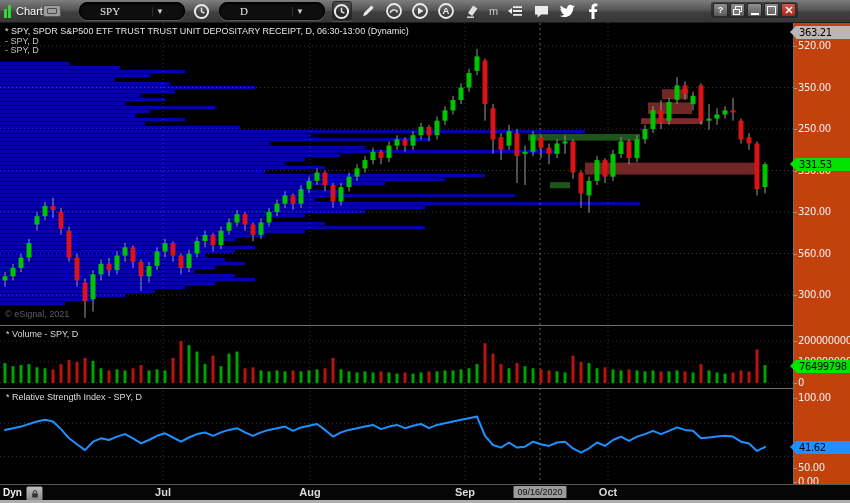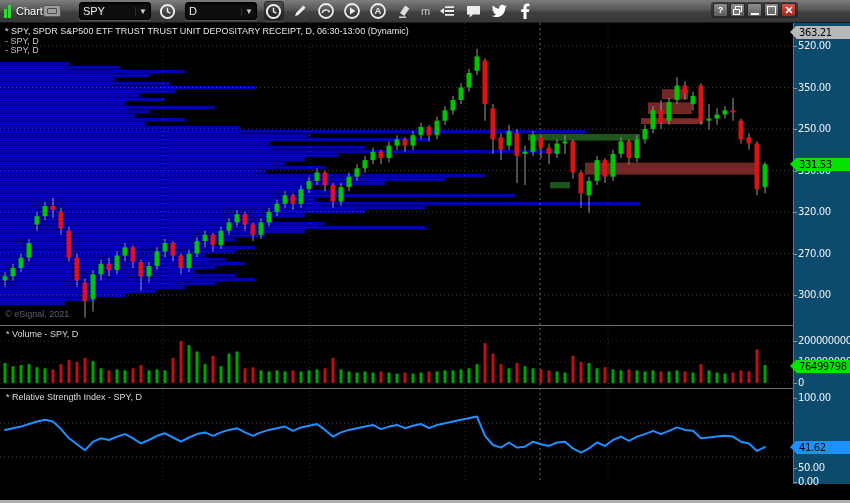--- a/index.html
+++ b/index.html
@@ -9,23 +9,23 @@
   .titlebar{position:absolute;left:0;top:0;width:850px;height:22px;z-index:10;
     background:linear-gradient(#7d7d7d,#555 45%,#404040 55%,#363636);
     display:flex;align-items:center;border-bottom:1px solid #1c1c1c;}
   .app-icon{display:inline-flex;align-items:flex-end;height:14px;margin:0 4px 0 4px;}
   .app-icon i{display:inline-block;width:3px;background:#35d435;margin-right:1px;}
   .app-icon i.b1{height:9px}.app-icon i.b2{height:13px}
   .win-title{color:#fff;font-size:11px;margin-right:0;text-shadow:0 1px 1px #222;}
   .badge{width:16px;height:10px;border-radius:2px;background:#9c9c9c;border:1px solid #555;
     display:inline-flex;align-items:center;justify-content:center;margin-right:14px;}
   .badge i{display:block;width:8px;height:4px;border:1px solid #4a4a4a;border-radius:1px;}
-  .combo{height:16px;width:64px;background:#0e0e0e;border:1px solid #000;border-radius:3px;
+  .combo{height:16px;width:64px;background:#0e0e0e;border:1px solid #000;border-radius:8px;
     box-shadow:inset 0 1px 2px #000,0 1px 0 rgba(255,255,255,.18);
-    display:flex;align-items:center;color:#eee;font-size:11px;padding:0 3px;margin:0 4px;}
+    display:flex;align-items:center;color:#eee;font-size:11px;padding:0 20px;margin:0 4px;font-family:Liberation Serif, serif;}
   .combo .val{flex:1;}
   .combo .arr{color:#cfcfcf;font-size:8px;border-left:1px solid #2c2c2c;padding-left:3px;}
   .iconbtn{background:none;border:none;padding:0;margin:0 3px;width:20px;height:20px;
     display:inline-flex;align-items:center;justify-content:center;cursor:pointer;}
   .iconbtn.boxed{border:1px solid #2a2a2a;border-radius:3px;background:rgba(0,0,0,.35);
     box-shadow:0 1px 0 rgba(255,255,255,.15);}
   .mlab{color:#c9c9c9;font-size:11px;margin:0 4px;}
   .winctrls{position:absolute;right:52px;top:2px;display:flex;gap:2px;background:rgba(30,30,30,.6);
     padding:1px 2px;border-radius:3px;}
   .wbtn{width:15px;height:14px;border:1px solid #2a2a2a;border-radius:2px;
@@ -43,21 +43,21 @@
     font-size:15px;font-weight:bold;letter-spacing:.5px;}
   .copyright{position:absolute;left:5px;top:309px;z-index:3;font-size:9px;color:#5f5f70;}
   .pane-label{position:absolute;left:6px;z-index:3;font-size:9px;color:#dcdcdc;}
   .pane-label.vol{top:329px;}
   .pane-label.rsi{top:392px;}
 
   .sep{position:absolute;left:0;width:850px;height:1px;background:#6e6e6e;z-index:4;}
   .vsep{position:absolute;left:793px;top:22px;width:1px;height:462px;background:#6e6e6e;z-index:4;}
 
   
-  #axis-col{position:absolute;left:794px;top:22px;width:56px;height:462px;z-index:5;background:#0c4a6e;}
+  #axis-col{position:absolute;left:794px;top:22px;width:56px;height:462px;z-index:5;background:#c2410c;}
   .axis-label{position:absolute;left:4px;color:#f0f0f0;font-family:"DejaVu Sans",sans-serif;
     font-size:10px;letter-spacing:-0.4px;white-space:nowrap;}
   .axis-label::before{content:"";position:absolute;left:-4px;top:6px;width:3px;height:1px;background:#999;}
   .tag{position:absolute;left:2px;width:54px;height:13px;z-index:6;color:#000;
     font-family:"DejaVu Sans",sans-serif;font-size:10px;letter-spacing:-0.4px;
     display:flex;align-items:center;padding-left:3px;box-sizing:border-box;}
   .tag::before{content:"";position:absolute;left:-6px;top:0;border-top:6.5px solid transparent;
     border-bottom:6.5px solid transparent;}
   .tag.green{background:#00e400;}  .tag.green::before{border-right:6px solid #00e400;}
   .tag.gray{background:#b8b8b8;}   .tag.gray::before{border-right:6px solid #b8b8b8;}
@@ -605,24 +605,35 @@
   <div id="axis-col">
     <div class="tag gray" id="tag-high" style="top: 4.1785px;">363.21</div>
     <div class="tag green" id="tag-last" style="top: 135.65px; text-align: center;">331.53</div>
     <div class="tag green" id="tag-vol" style="top: 338.435px; text-align: center;">76499798</div>
     <div class="tag blue" id="tag-rsi" style="top: 418.539px;">41.62</div>
   <div class="axis-label" style="top: 18px;">520.00</div>
       <div class="axis-label" style="top: 59.5px;">350.00</div>
       <div class="axis-label" style="top: 101px;">250.00</div>
       <div class="axis-label" style="top: 142.5px;">330.00</div>
       <div class="axis-label" style="top: 184px;">320.00</div>
-      <div class="axis-label" style="top: 225.5px;">270.00</div>
+      <div class="axis-label" style="top: 225.5px;">560.00</div>
       <div class="axis-label" style="top: 267px;">300.00</div>
       <div class="axis-label" style="top: 313px;">200000000</div>
       <div class="axis-label" style="top: 334px;">100000000</div>
       <div class="axis-label" style="top: 355px;">0</div>
       <div class="axis-label" style="top: 370px;">100.00</div>
       <div class="axis-label" style="top: 412px; margin-top: 28px;">50.00</div>
       <div class="axis-label" style="top: 454px;">0.00</div>
     </div>
 
+  <div class="timebar">
+    <span class="dyn">Dyn</span>
+    <span class="lockbadge">
+      <svg width="10" height="10" viewBox="0 0 14 14">
+          <rect x="3" y="6" width="8" height="6" rx="1" fill="#333"></rect>
+          <path d="M4.8 6V4.4a2.2 2.2 0 014.4 0V6" stroke="#333" stroke-width="1.4" fill="none"></path>
+        </svg>
+    </span>
+    <span class="datetag" style="left: 540px;">09/16/2020</span>
+    <span id="months"><span class="month" style="left: 163px;">Jul</span><span class="month" style="left: 310px;">Aug</span><span class="month" style="left: 465px;">Sep</span><span class="month" style="left: 608px;">Oct</span></span>
+  </div>
   <div class="bottom-strip"></div>
 </div>
 
 </body></html>

